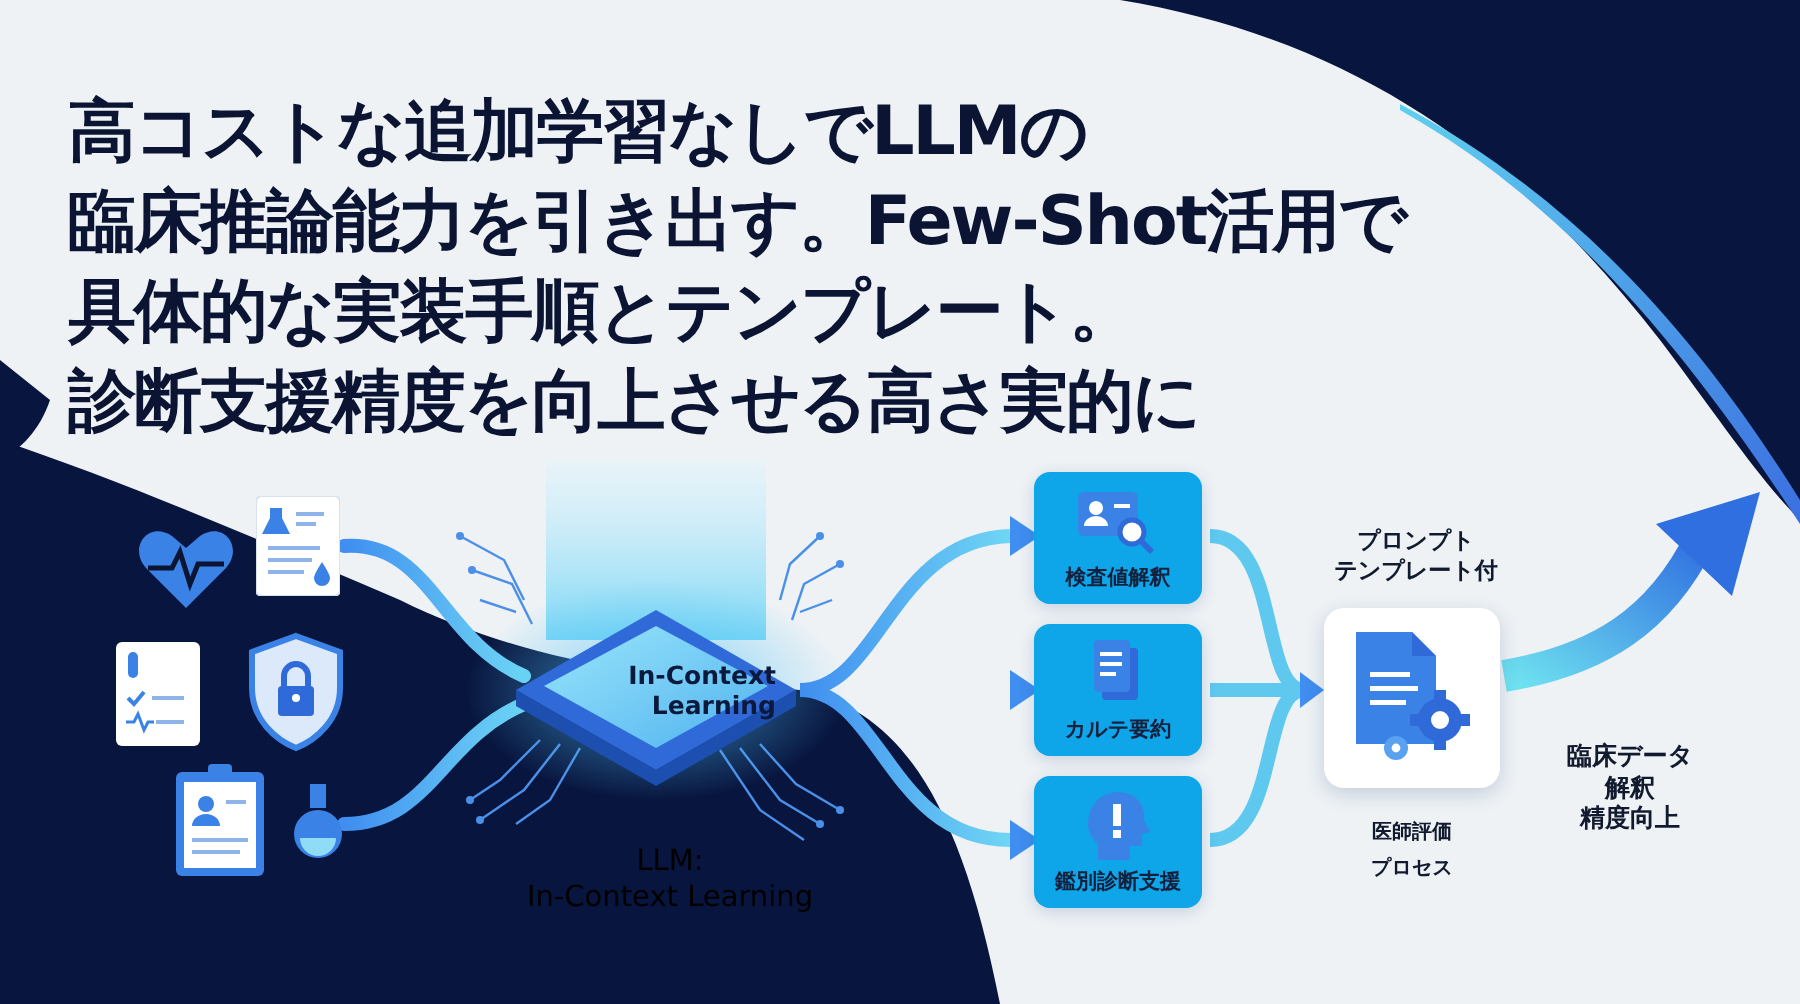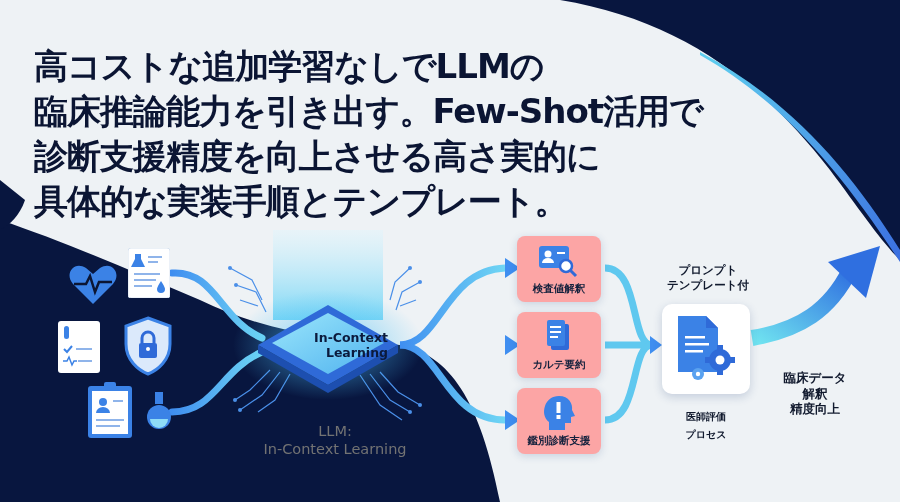--- a/index.html
+++ b/index.html
@@ -2,22 +2,22 @@
 <html><head>
 <meta charset="utf-8">
 <style>
   html, body { margin: 0; padding: 0; }
   body { width: 900px; height: 502px; overflow: hidden; position: relative; background: #eef2f5; font-family: "DejaVu Sans", "Liberation Sans", sans-serif; }
   .canvas { position: absolute; inset: 0; width: 900px; height: 502px; }
   .bg-svg { position: absolute; left: 0; top: 0; }
   .headline { position: absolute; left: 34px; top: 44px; margin: 0; font-weight: 700; font-size: 34px; line-height: 45px; color: #0b1533; letter-spacing: -1px; }
   .headline span { display: block; white-space: nowrap; }
   .chip-label { position: absolute; left: 268px; top: 330px; width: 120px; text-align: right; font-weight: 700; font-size: 12.5px; line-height: 15px; color: #0b1a3c; }
-  .llm-label { position: absolute; left: 240px; top: 422px; width: 190px; text-align: center; color: #737373; font-size: 14.5px; line-height: 18px; font-family: "DejaVu Sans", sans-serif; }
-  .card { position: absolute; width: 84px; background: #fca5a5; border-radius: 8px; box-shadow: 0 2px 8px rgba(30,60,120,0.18); }
+  .llm-label { position: absolute; left: 240px; top: 422px; width: 190px; text-align: center; color: #000000; font-size: 14.5px; line-height: 18px; font-family: "DejaVu Sans", sans-serif; }
+  .card { position: absolute; width: 84px; background: #0ea5e9; border-radius: 8px; box-shadow: 0 2px 8px rgba(30,60,120,0.18); }
   .card .label { position: absolute; left: 0; right: 0; bottom: 6px; text-align: center; font-size: 10.5px; font-weight: 700; color: #14213d; white-space: nowrap; }
   .card svg { position: absolute; left: 22px; top: 8px; }
   .process-card { position: absolute; left: 662px; top: 304px; width: 88px; height: 90px; background: #ffffff; border-radius: 10px; box-shadow: 0 3px 10px rgba(30,60,120,0.2); }
   .text-dark { position: absolute; text-align: center; font-weight: 700; color: #111a2e; }
   .prompt-label { left: 658px; top: 263px; width: 100px; font-size: 11.5px; line-height: 15px; }
   .process-label { left: 656px; top: 408px; width: 100px; font-size: 10px; line-height: 18px; }
   .result-label { left: 760px; top: 358px; width: 110px; font-size: 12.5px; line-height: 15.5px; margin-top: 12px; }
   .lab-label { position: absolute; left: 88px; top: 329px; font-weight: 700; font-size: 10px; color: #0e1c3a; padding-left: 47px; }
 </style>
 </head>
@@ -107,22 +107,22 @@
     <path d="M 605 420 C 640 420, 630 345, 652 345" stroke="#5fc8ef" stroke-width="7" fill="none"></path>
     <polygon points="650,336 662,345 650,354" fill="#3f8ef0"></polygon>
 
     <path d="M 752 338 C 800 330, 830 310, 850 270" stroke="url(#arrowGrad)" stroke-width="16" fill="none"></path>
     <polygon points="828,262 880,246 866,298" fill="#2f6fe0"></polygon>
   </svg>
 
   <h1 class="headline">
     <span>高コストな追加学習なしでLLMの</span>
     <span>臨床推論能力を引き出す。Few-Shot活用で</span>
+    <span>具体的な実装手順とテンプレート。</span>
     <span>診断支援精度を向上させる高さ実的に</span>
-    <span>具体的な実装手順とテンプレート。</span>
   </h1>
 
   <svg style="position:absolute;left:68px;top:262px" width="50" height="44" viewBox="0 0 50 44">
     <path d="M25 42 L5 22 C-4 12 6 -2 18 6 L25 12 L32 6 C44 -2 54 12 45 22 Z" fill="#3b82e6"></path>
     <path d="M6 22 L18 22 L22 14 L27 30 L31 20 L44 20" stroke="#0b1533" stroke-width="2.5" fill="none"></path>
   </svg>
   <svg style="position:absolute;left:128px;top:248px" width="42" height="50" viewBox="0 0 42 50">
     <rect x="0" y="0" width="42" height="50" rx="3" fill="#ffffff" stroke="#d8e3f0"></rect>
     <path d="M7 6 L13 6 L13 11 L17 19 L3 19 L7 11 Z" fill="#3b82e6"></path>
     <rect x="20" y="8" width="14" height="2" fill="#8fb4ea"></rect>

